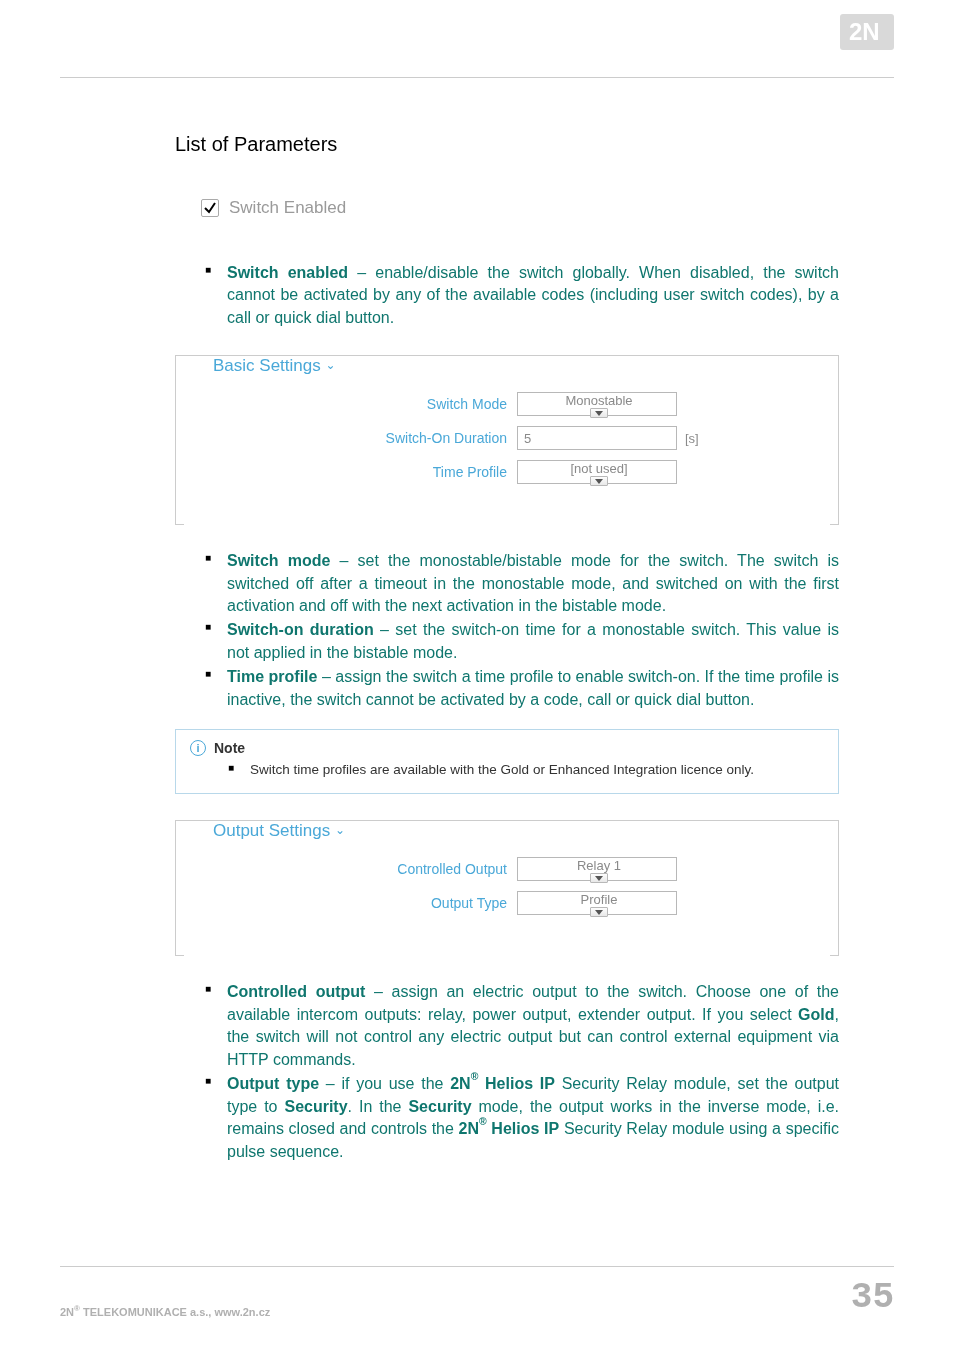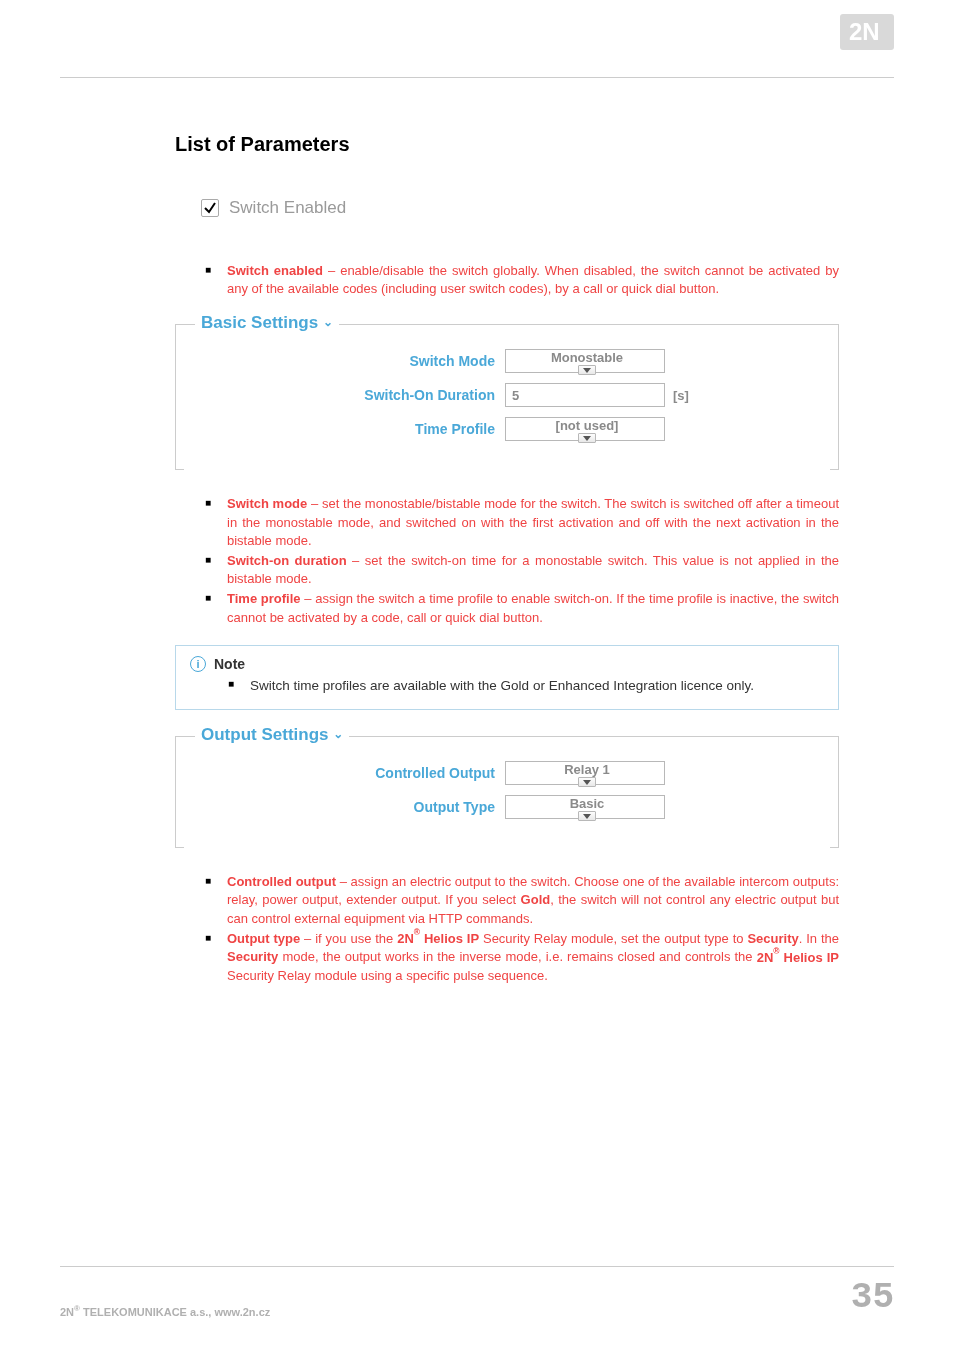--- a/index.html
+++ b/index.html
@@ -1,30 +1,30 @@
 <!DOCTYPE html>
 <html><head>
 <meta charset="utf-8">
 <style>
   * { box-sizing: border-box; margin: 0; padding: 0; }
   html, body { width: 954px; height: 1350px; background: #fff; font-family: Verdana, Arial, sans-serif; color: #333; }
   .page { width: 954px; height: 1350px; position: relative; padding: 0; }
   .header-area { height: 78px; border-bottom: 1px solid #ccc; margin: 0 60px; position: relative; }
   .logo { position: absolute; right: 0; top: 14px; }
   .content { padding: 55px 115px 0 175px; }
-  h2.section-heading { font-family: Arial, sans-serif; font-weight: bold; font-size: 20px; color: #000; margin-bottom: 42px; }
+  h2.section-heading { font-family: Arial, sans-serif; font-weight: normal; font-size: 20px; color: #000; margin-bottom: 42px; }
   .switch-enabled-row { display: flex; align-items: center; gap: 10px; margin-bottom: 44px; margin-left: 26px; }
   .checkbox { width: 18px; height: 18px; border: 1px solid #aaa; border-radius: 2px; display: flex; align-items: center; justify-content: center; background: #fff; }
   .checkbox svg { width: 14px; height: 14px; }
   .switch-enabled-label { color: #9a9a9a; font-size: 17px; font-family: "Segoe UI", Arial, sans-serif; }
   ul.bullets { list-style: none; padding-left: 52px; }
-  ul.bullets > li { position: relative; padding-left: 0; font-size: 13px; line-height: 1.4; text-align: justify; margin-bottom: 2px; color: #ef4444; }
+  ul.bullets > li { position: relative; padding-left: 0; font-size: 16px; line-height: 1.4; text-align: justify; margin-bottom: 2px; color: #0f766e; }
   ul.bullets > li::before { content: "■"; position: absolute; left: -22px; top: 1px; font-size: 10px; color: #000; }
   ul.bullets > li .term { font-weight: bold; }
-  .group-box { border: 1px solid #ccc; border-left: none; border-bottom: none; border-right: none; margin: 26px 0 8px 0; padding: 0; position: relative; font-weight: bold; }
+  .group-box { border: 1px solid #ccc; border-left: none; border-bottom: none; border-right: none; margin: 26px 0 8px 0; padding: 12px; position: relative; }
   .group-box::before { content: ""; position: absolute; left: 0; top: 0; width: 8px; height: 100%; border-left: 1px solid #ccc; border-bottom: 1px solid #ccc; }
   .group-box::after { content: ""; position: absolute; right: 0; top: 0; width: 8px; height: 100%; border-right: 1px solid #ccc; border-bottom: 1px solid #ccc; }
   .group-title { display: inline-block; background: #fff; position: relative; top: -12px; left: 20px; padding: 0 6px; color: #4aa8d8; font-size: 17px; font-family: "Segoe UI", Arial, sans-serif; }
   .group-title .chev { font-size: 12px; position: relative; top: -2px; }
   .group-body { padding: 4px 40px 18px 40px; }
   .form-row { display: flex; align-items: center; margin-bottom: 10px; }
   .form-label { width: 290px; text-align: right; padding-right: 10px; color: #4aa8d8; font-size: 14px; font-family: "Segoe UI", Arial, sans-serif; }
   .form-input-wrap { display: flex; align-items: center; gap: 8px; }
   .select-box { width: 160px; height: 24px; border: 1px solid #b8b8b8; background: #fff; display: flex; align-items: center; justify-content: space-between; padding: 0 2px 0 6px; font-size: 13px; color: #8a8a8a; flex-direction: column; }
   .select-box .caret { width: 18px; height: 18px; border: 1px solid #b8b8b8; background: linear-gradient(#fdfdfd,#e8e8e8); display: flex; align-items: center; justify-content: center; border-radius: 1px; }
@@ -151,21 +151,21 @@
                     <polygon points="0,2 8,2 4,7" fill="#555"></polygon>
                   </svg>
                 </span>
             </div>
           </div>
         </div>
         <div class="form-row">
           <div class="form-label">Output Type</div>
           <div class="form-input-wrap">
             <div class="select-box">
-              <span>Basic</span>
+              <span>Profile</span>
               <span class="caret">
                   <svg viewBox="0 0 8 8">
                     <polygon points="0,2 8,2 4,7" fill="#555"></polygon>
                   </svg>
                 </span>
             </div>
           </div>
         </div>
       </div>
     </div>

